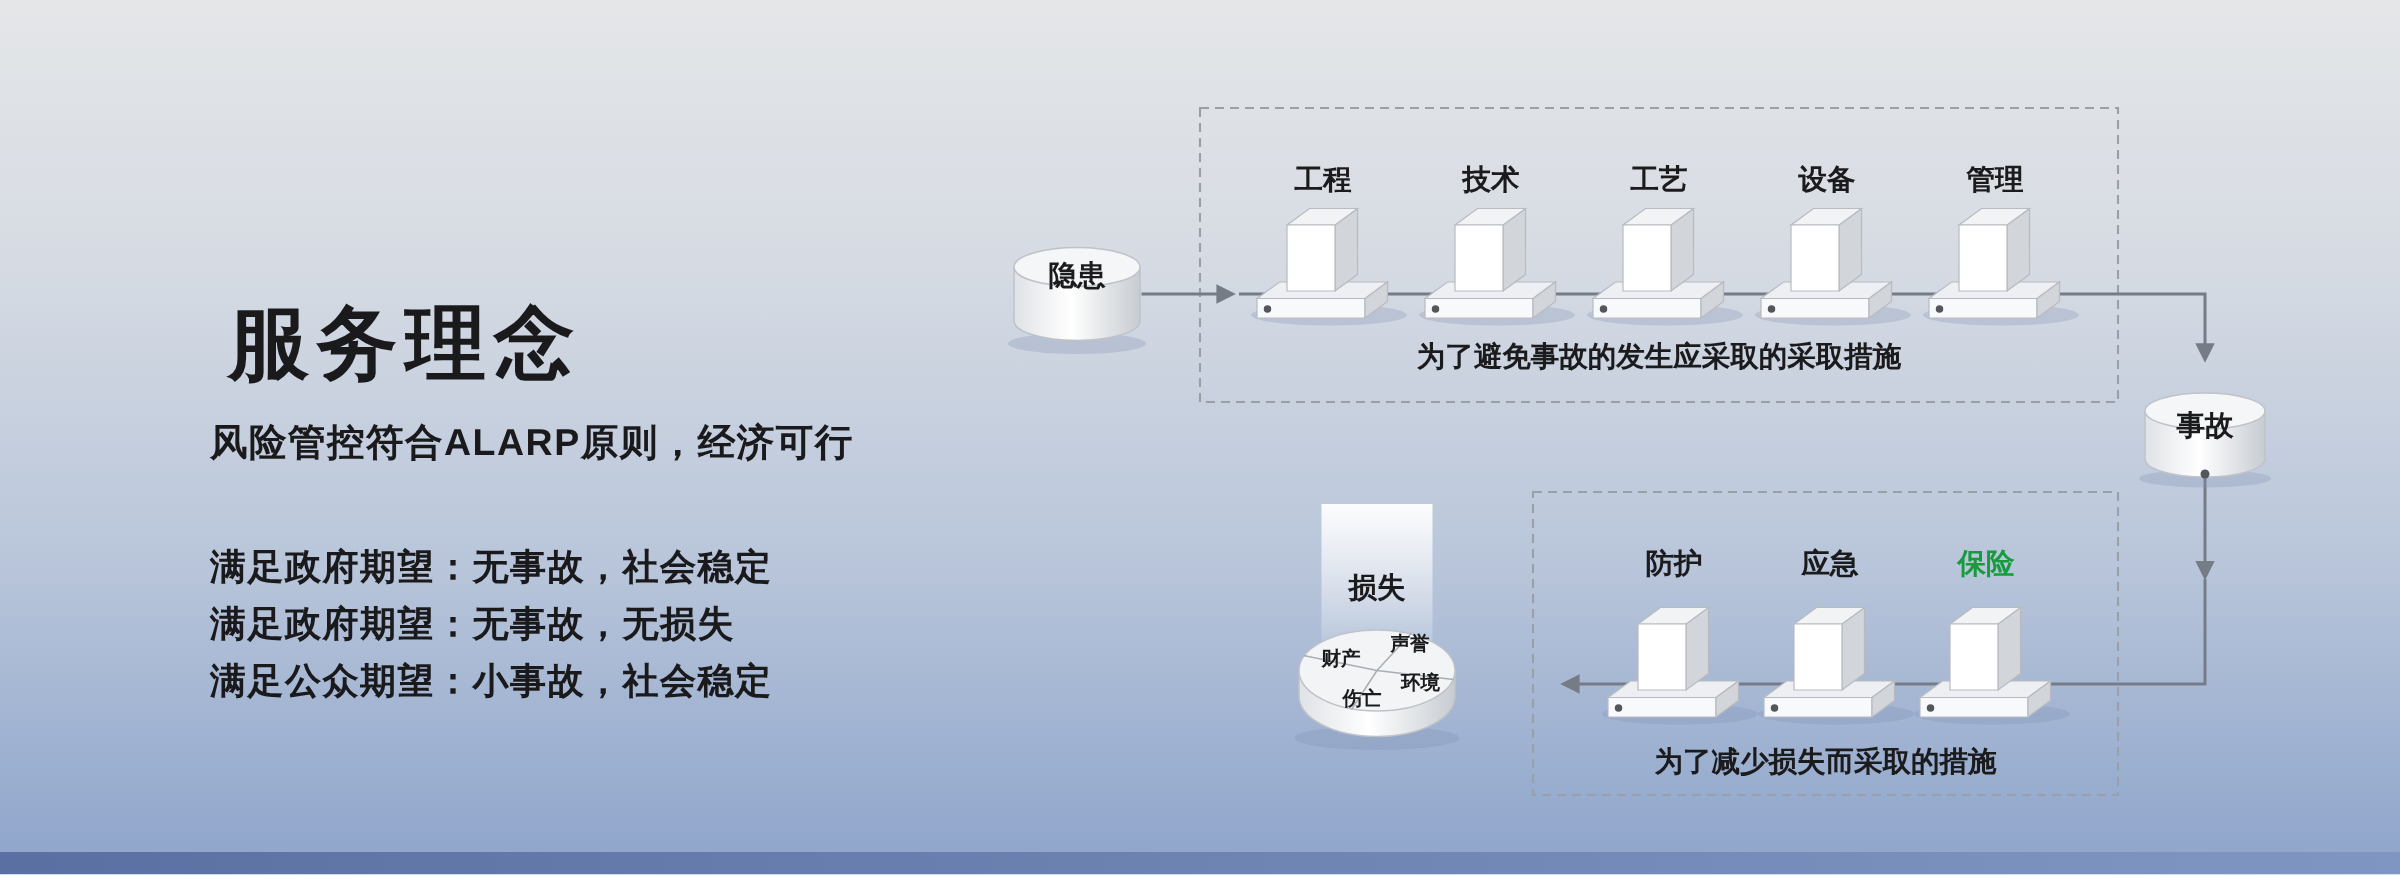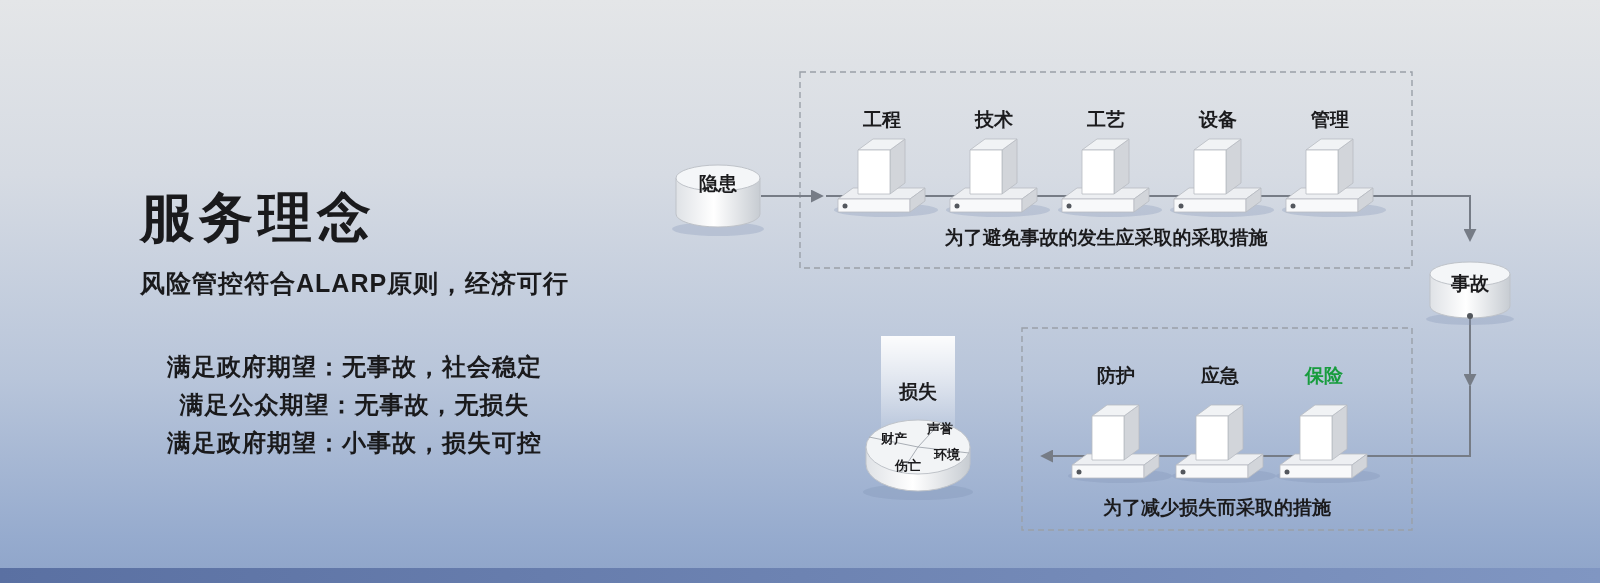--- a/index.html
+++ b/index.html
@@ -9,23 +9,23 @@
   }
   .stage{
     position:relative;width:1600px;height:583px;overflow:hidden;
     background:linear-gradient(180deg,#e4e6e8 0%,#d6dbe3 30%,#b8c5da 65%,#96abce 92%,#8ea4c9 100%);
   }
   .footer-band{
     position:absolute;left:0;right:0;bottom:0;height:15px;
     background:linear-gradient(90deg,#5a70a2 0%,#8096c2 100%);
   }
   .left-panel{position:absolute;left:140px;top:186px;color:#1a1a1c;}
-  .title{margin:0;font-size:54px;line-height:62px;font-weight:700;letter-spacing:5px;}
+  .title{margin:12px;font-size:54px;line-height:62px;font-weight:700;letter-spacing:5px;}
   .subtitle{margin-top:20px;font-size:25px;line-height:30px;font-weight:700;letter-spacing:1px;}
-  .expectations{margin-top:50px;font-size:24px;font-weight:700;letter-spacing:1px;text-align:center;}
+  .expectations{margin-top:50px;font-size:24px;font-weight:700;letter-spacing:1px;}
   .exp{line-height:38px;height:38px;}
   .diagram{position:absolute;left:0;top:0;width:1600px;height:583px;}
   .diagram text{
     font-family:"Liberation Sans","DejaVu Sans",sans-serif;
     font-weight:700;fill:#1b1b1d;
   }
   .lbl{font-size:19px;text-anchor:middle;}
   .caption{font-size:19px;text-anchor:middle;}
   .node-lbl{font-size:19px;text-anchor:middle;}
   .pie-lbl{font-size:13px;text-anchor:middle;}
@@ -35,22 +35,22 @@
 </head>
 <body>
 
 <div class="stage">
 
   <div class="left-panel">
     <h1 class="title">服务理念</h1>
     <div class="subtitle">风险管控符合ALARP原则，经济可行</div>
     <div class="expectations">
       <div class="exp">满足政府期望：无事故，社会稳定</div>
-      <div class="exp">满足公众期望：无事故，无损失</div>
-      <div class="exp">满足政府期望：小事故，损失可控</div>
+      <div class="exp">满足政府期望：无事故，无损失</div>
+      <div class="exp">满足公众期望：小事故，社会稳定</div>
     </div>
   </div>
 
   <svg class="diagram" viewBox="0 0 1600 583">
     <defs>
       <marker id="arrow" viewBox="0 0 10 10" refX="7" refY="5" markerWidth="6.5" markerHeight="6.5" orient="auto">
         <path d="M0,0 L10,5 L0,10 Z" fill="#767c86"></path>
       </marker>
       <linearGradient id="cylBody" x1="0" y1="0" x2="1" y2="0">
         <stop offset="0" stop-color="#dfe2e6"></stop>

